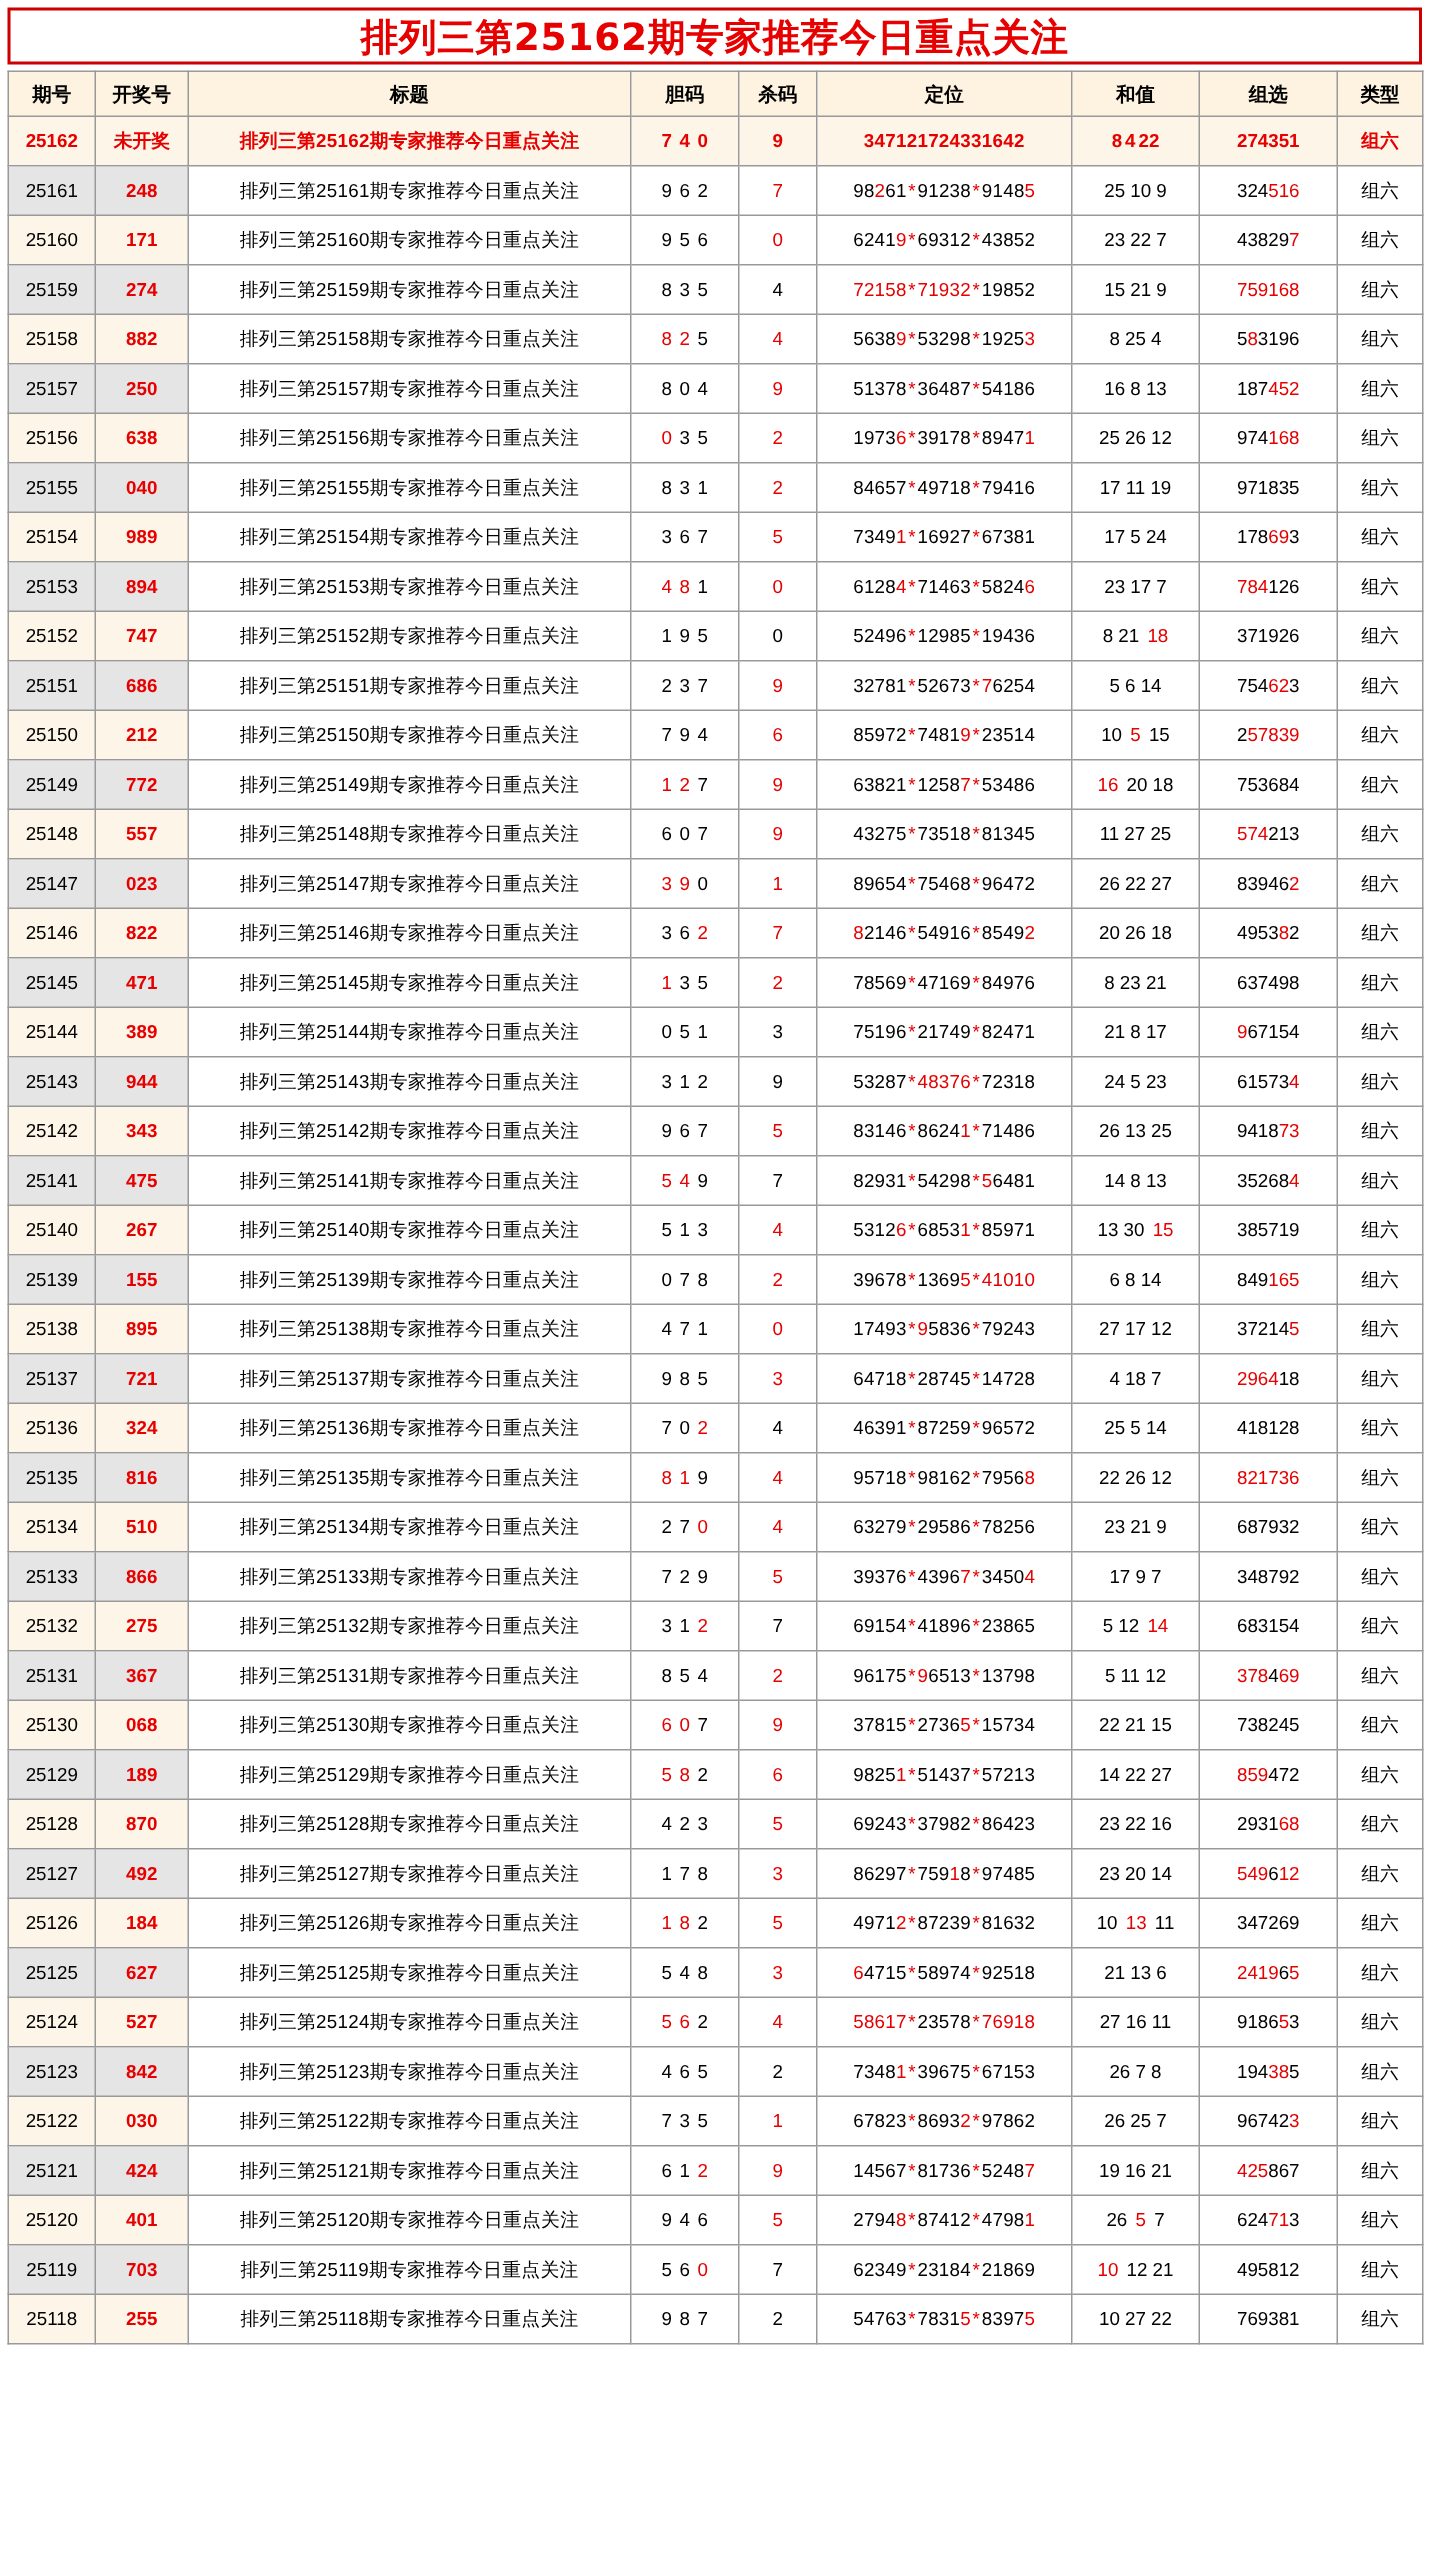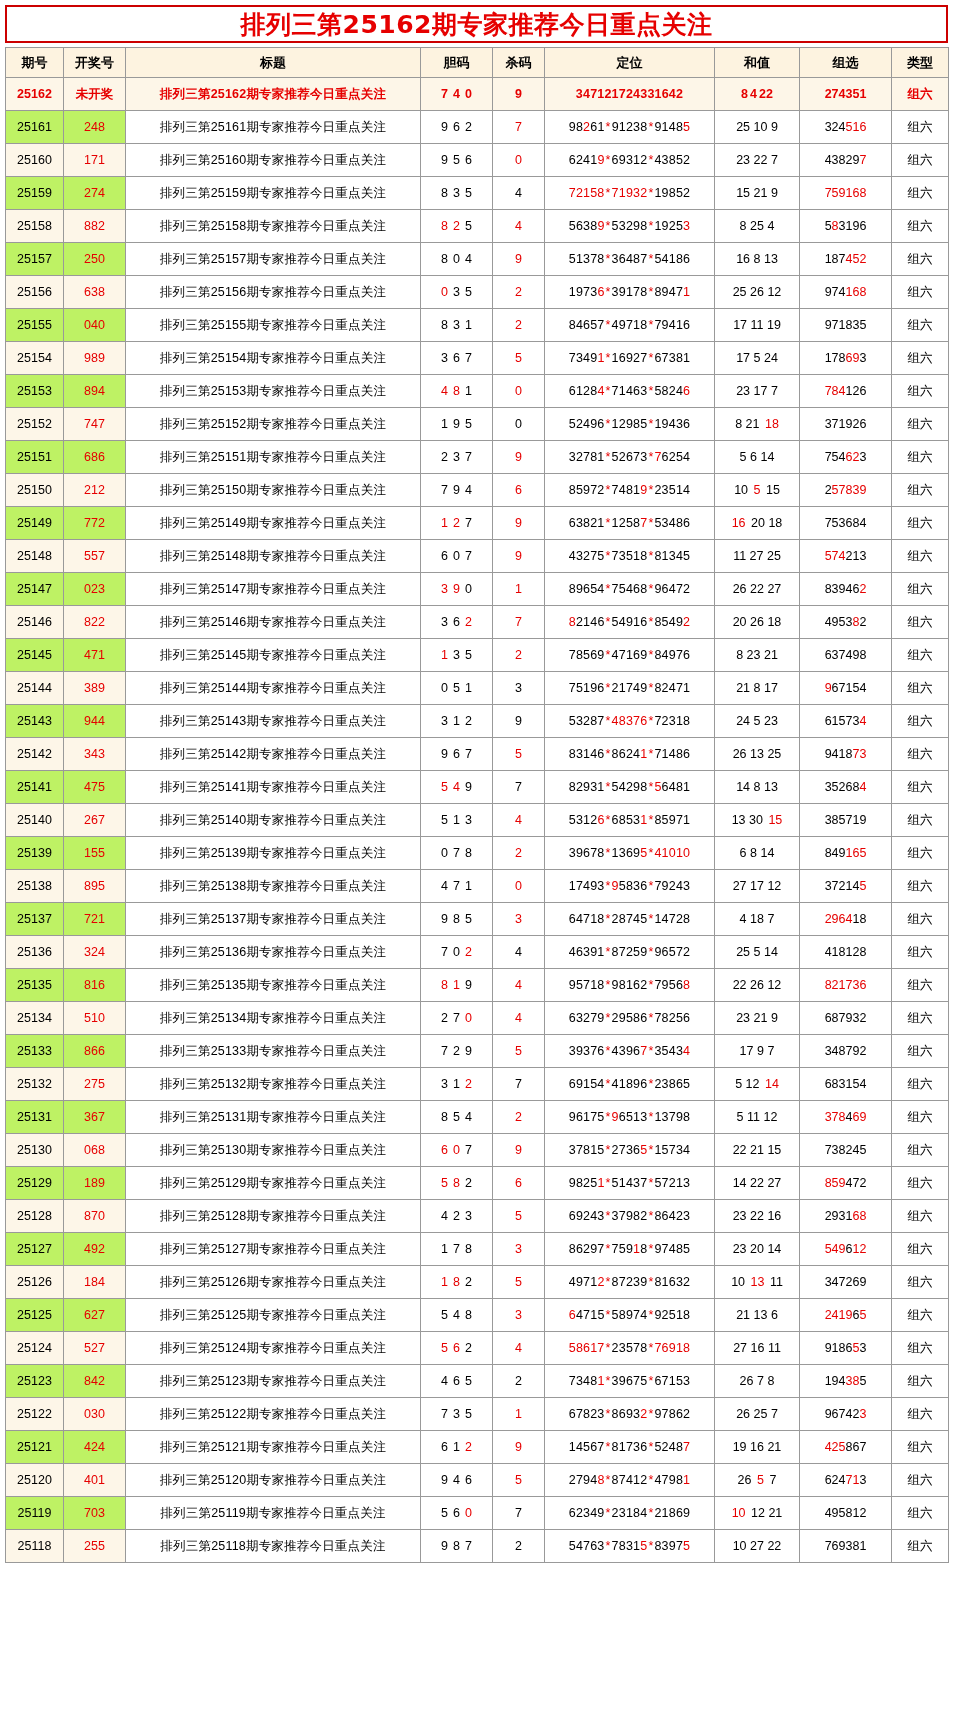--- a/index.html
+++ b/index.html
@@ -59,22 +59,22 @@
   col.c-title { width: 295px; }
   col.c-dan { width: 72px; }
   col.c-sha { width: 52px; }
   col.c-ding { width: 170px; }
   col.c-he { width: 85px; }
   col.c-zu { width: 92px; }
   col.c-type { width: 57px; }
 
   
   td.issue { background: #fdf6e8; font-size: 12.5px; color:#000; }
-  td.draw { background: #fdf6e8; font-weight: normal; color: #e60000; font-size: 13px; }
-  tr.even td.issue, tr.even td.draw { background: #bef264; }
+  td.draw { background: #fdf6e8; font-weight: bold; color: #e60000; font-size: 13px; }
+  tr.even td.issue, tr.even td.draw { background: #e5e5e5; }
 
   td.title { text-align: center; font-size: 12.5px; color: #000; letter-spacing: 0.2px;}
   td.dan, td.sha, td.ding, td.he, td.zu { font-size: 12.5px; }
   td.type { font-size: 12.5px; }
 
   
   tr.current td { background: #fdf6e8 !important; }
   tr.current td { color: #e60000; font-weight: bold; }
   tr.current td.title { color: #e60000; font-weight: bold; }
 
@@ -437,21 +437,21 @@
           <td class="he hecell"><span class="b">23 21 9</span></td>
           <td class="zu"><span class="b">687932</span></td>
           <td class="type">组六</td>
         </tr>
         <tr class="even">
           <td class="issue">25133</td>
           <td class="draw">866</td>
           <td class="title">排列三第25133期专家推荐今日重点关注</td>
           <td class="dan"><span class="b">7</span><span style="display:inline-block;width:5px"></span><span class="b">2</span><span style="display:inline-block;width:5px"></span><span class="b">9</span></td>
           <td class="sha"><span class="r">5</span></td>
-          <td class="ding dingnum"><span class="b">39376</span><span class="sep">*</span><span class="b">4396</span><span class="r">7</span><span class="sep">*</span><span class="b">3543</span><span class="r">4</span></td>
+          <td class="ding dingnum"><span class="b">39376</span><span class="sep">*</span><span class="b">4396</span><span class="r">7</span><span class="sep">*</span><span class="b">3450</span><span class="r">4</span></td>
           <td class="he hecell"><span class="b">17 9 7</span></td>
           <td class="zu"><span class="b">348792</span></td>
           <td class="type">组六</td>
         </tr>
         <tr class="odd">
           <td class="issue">25132</td>
           <td class="draw">275</td>
           <td class="title">排列三第25132期专家推荐今日重点关注</td>
           <td class="dan"><span class="b">3</span><span style="display:inline-block;width:5px"></span><span class="b">1</span><span style="display:inline-block;width:5px"></span><span class="r">2</span></td>
           <td class="sha"><span class="b">7</span></td>

